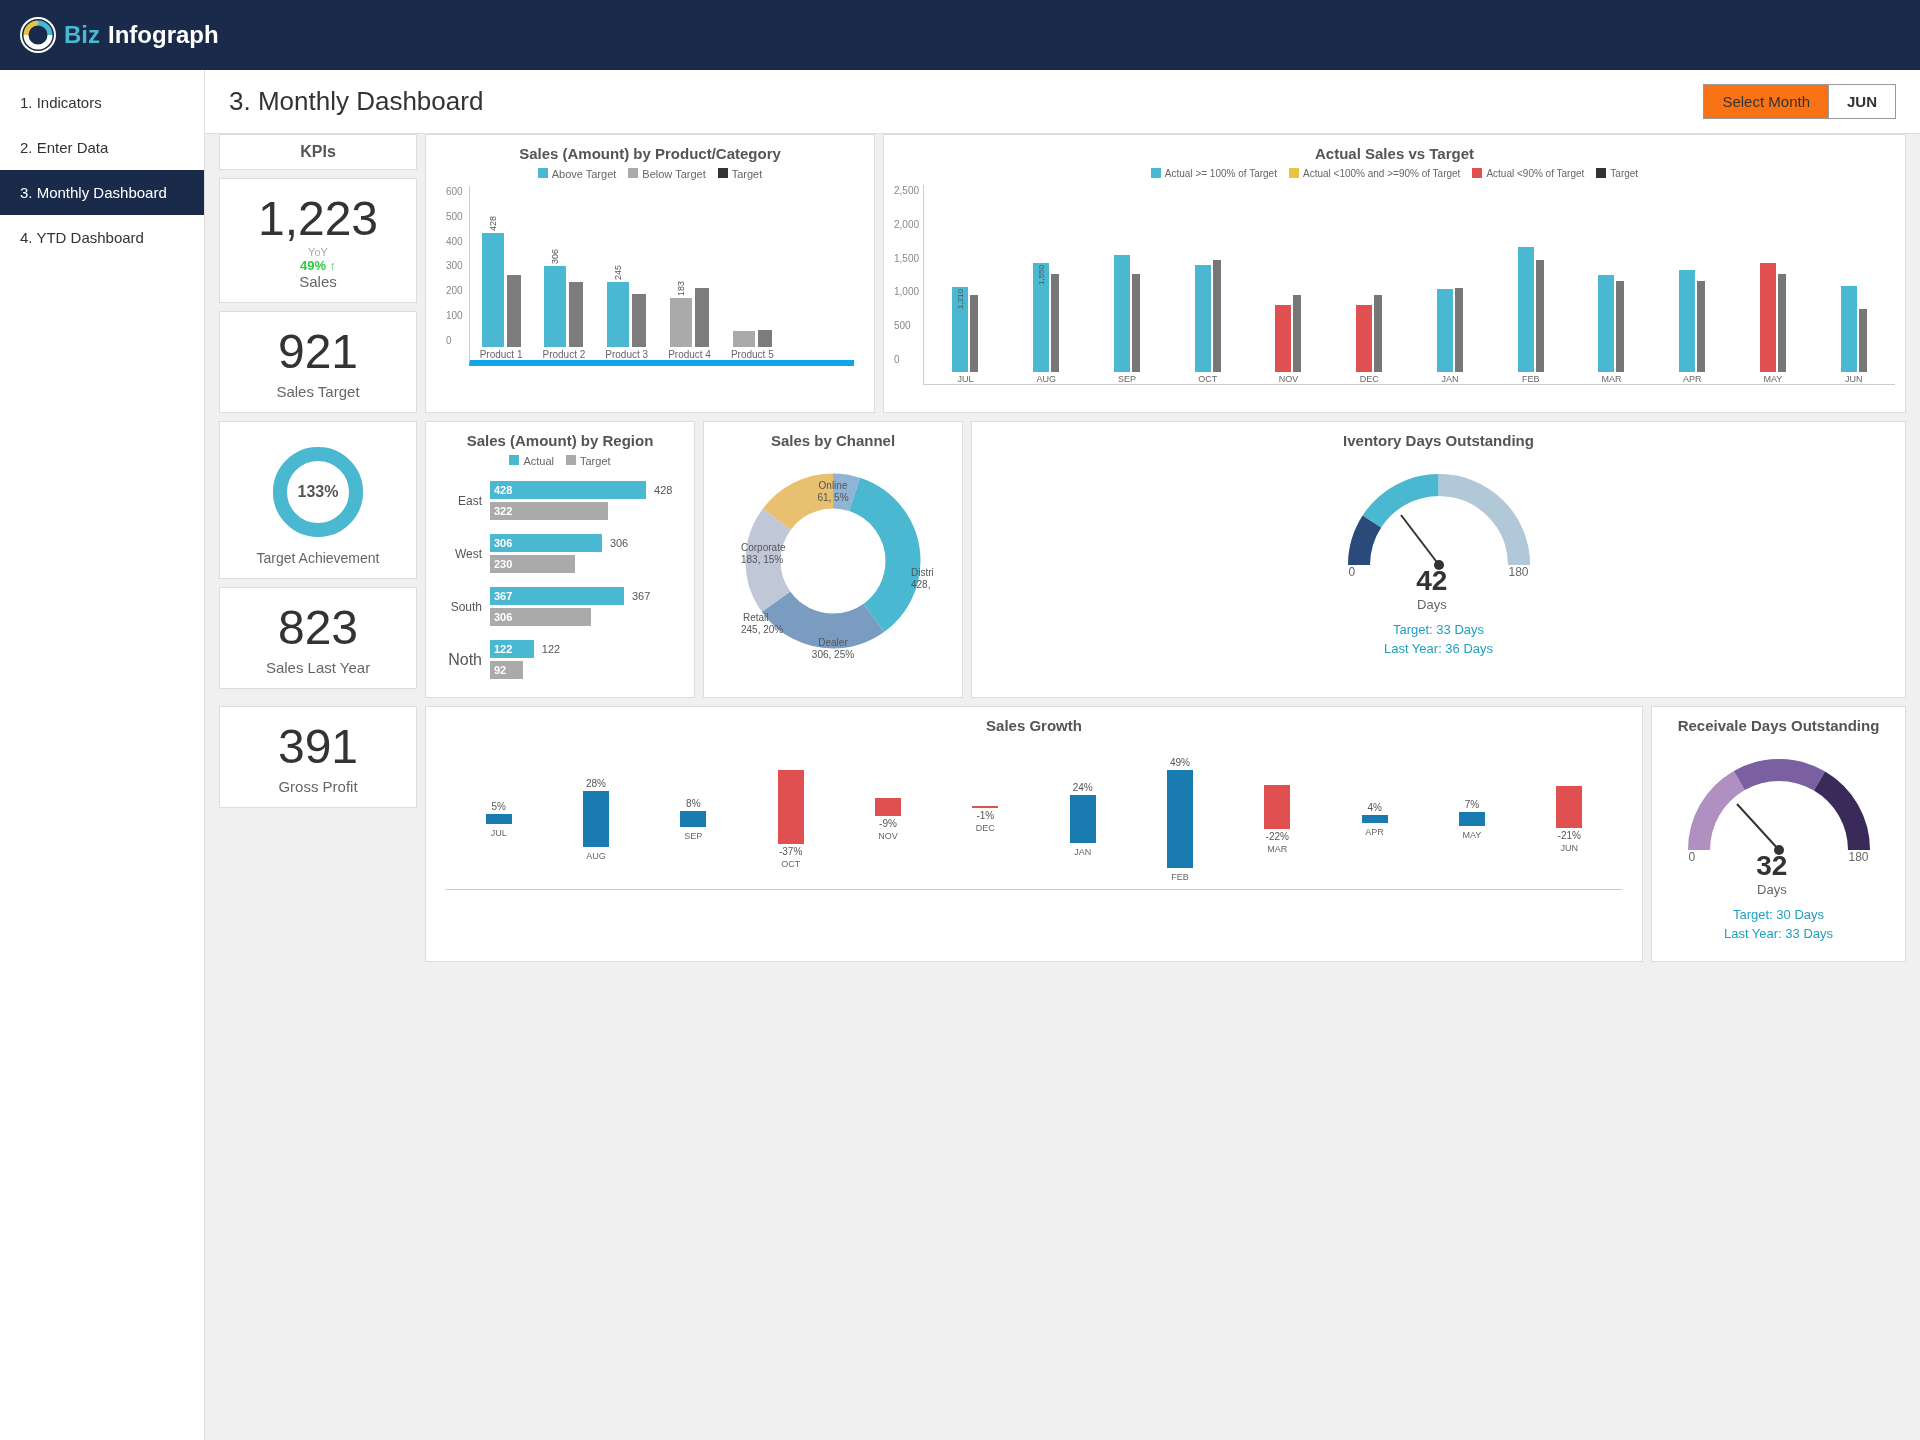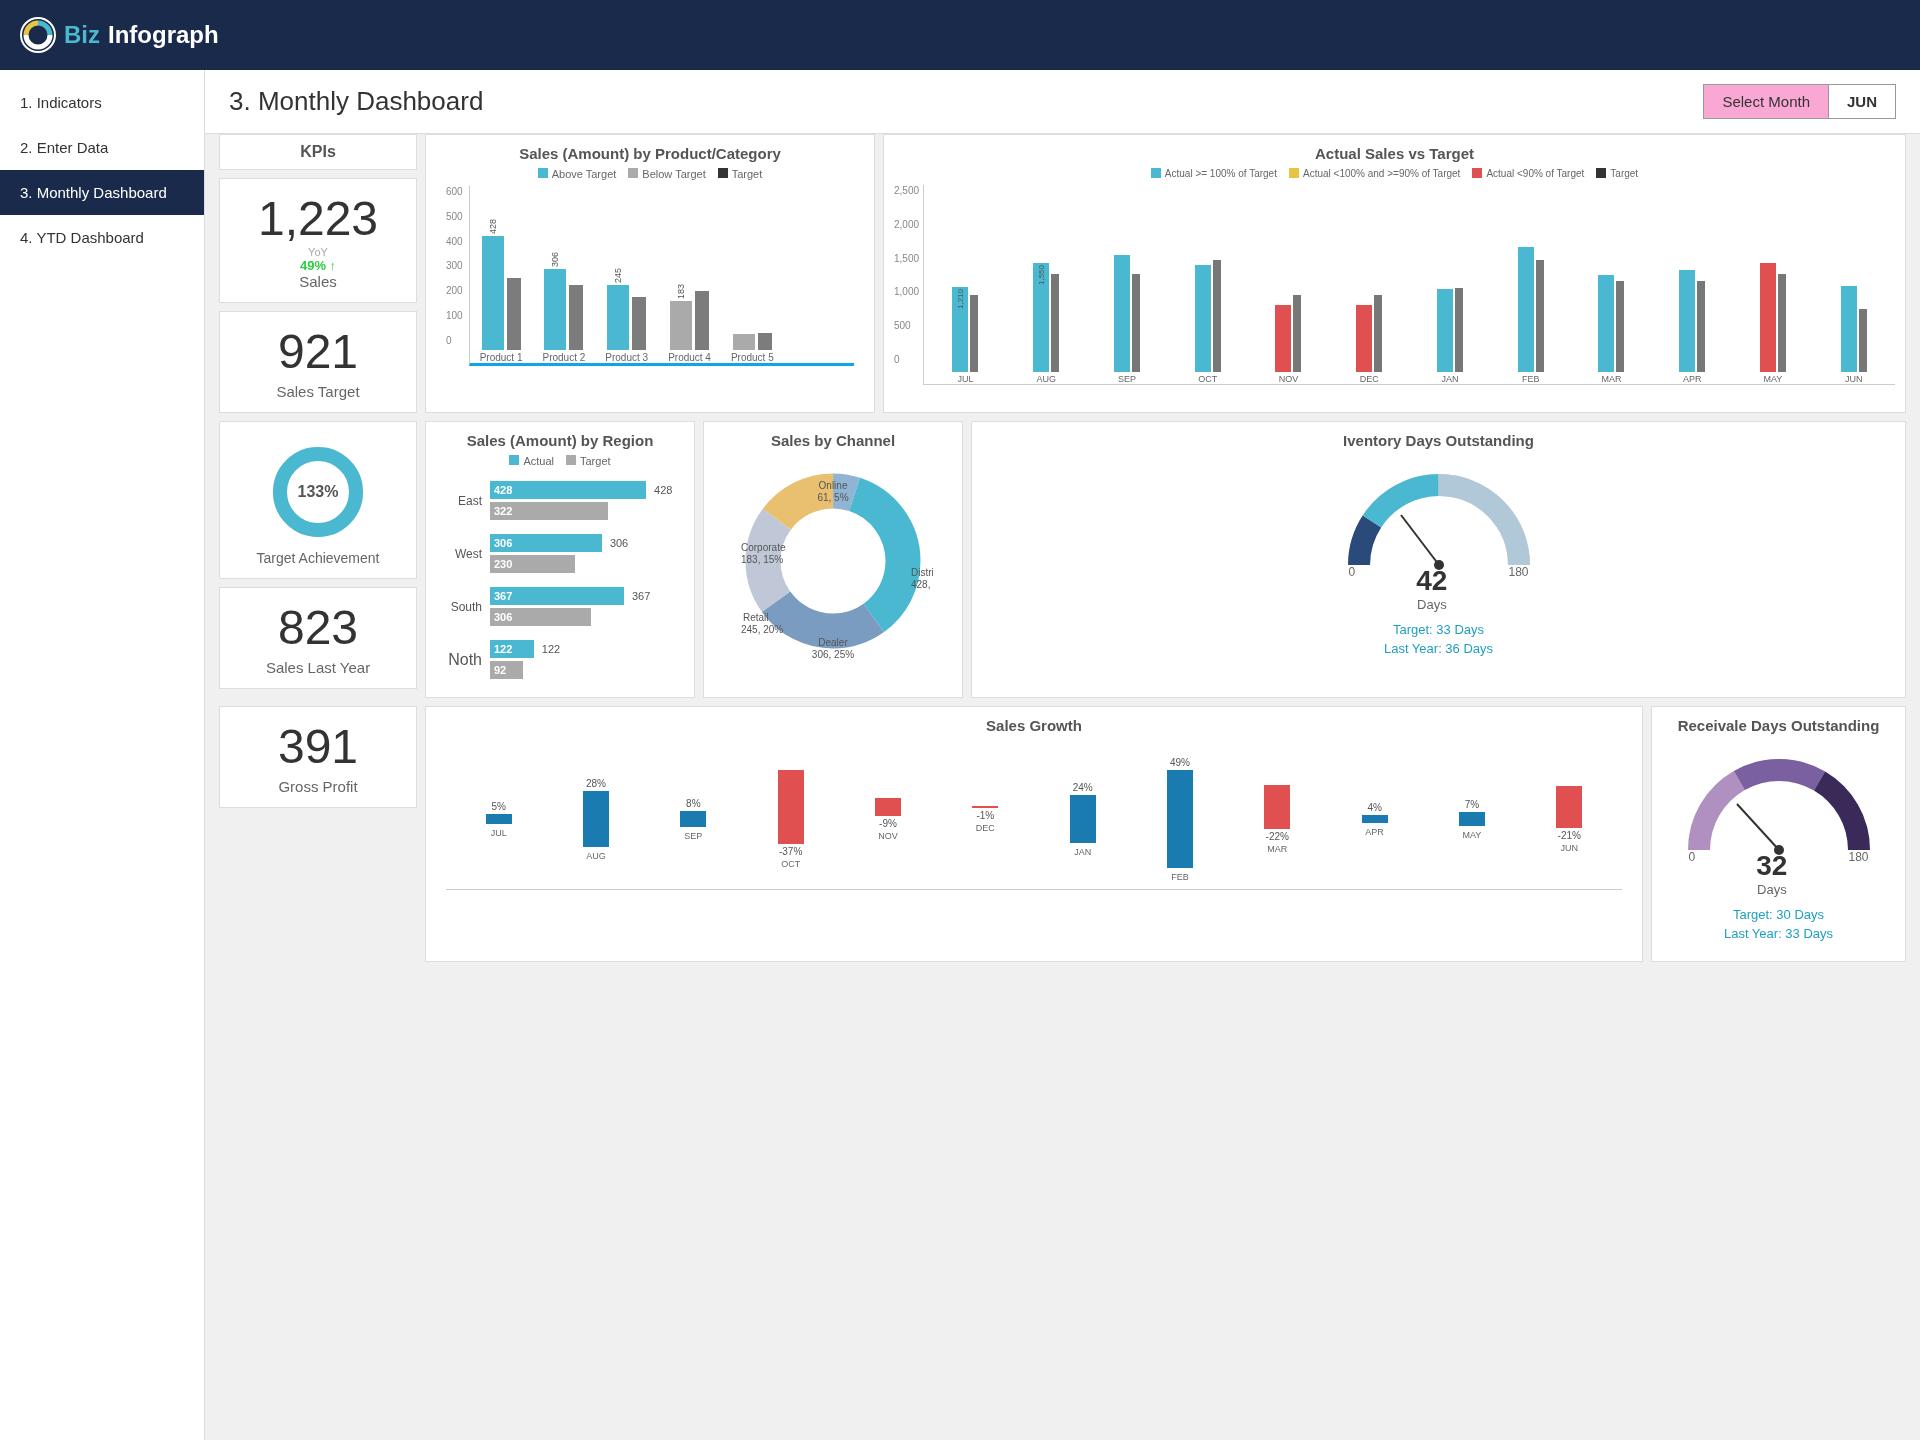--- a/index.html
+++ b/index.html
@@ -16,21 +16,21 @@
     .sidebar { background: white; width: 205px; min-width: 205px; border-right: 1px solid #ddd; padding: 10px 0; }
     .sidebar-item { padding: 14px 20px; font-size: 15px; color: #333; cursor: pointer; }
     .sidebar-item.active { background: #1a2a4a; color: white; }
 
     
     .dashboard { flex: 1; background: #f0f0f0; padding: 0; }
 
     .dashboard-header { background: white; display: flex; align-items: center; justify-content: space-between; padding: 14px 24px; border-bottom: 1px solid #ddd; }
     .dashboard-title { font-size: 26px; font-weight: 400; color: #333; }
     .select-month-wrapper { display: flex; align-items: center; border: 1px solid #999; }
-    .select-month-label { padding: 8px 18px; font-size: 15px; background: #f9a8d4; color: #333; border-right: 1px solid #999; }
+    .select-month-label { padding: 8px 18px; font-size: 15px; background: #f97316; color: #333; border-right: 1px solid #999; }
     .select-month-value { padding: 8px 18px; font-size: 15px; background: white; color: #333; font-weight: bold; }
     .chart-title { text-align: center; font-size: 15px; font-weight: 600; color: #555; margin-bottom: 6px; }
 
     .legend { display: flex; gap: 12px; justify-content: center; font-size: 11px; color: #666; margin-bottom: 6px; flex-wrap: wrap; }
     .legend-item { display: flex; align-items: flex-start; gap: 4px; }
     .legend-dot { width: 10px; height: 10px; display: inline-block; }
 
     
     svg text { font-family: Arial, sans-serif; }
 
@@ -115,21 +115,21 @@
             <div style="display:flex; height:180px; padding:0 10px;">
               <div style="display:flex; flex-direction:column; justify-content:space-between; font-size:10px; color:#888; padding-right:6px; padding-bottom:20px;">
                 <span>600</span>
                   <span>500</span>
                   <span>400</span>
                   <span>300</span>
                   <span>200</span>
                   <span>100</span>
                   <span>0</span>
               </div>
-              <div style="flex:1; display:flex; align-items:flex-end; gap:20px; border-left:1px solid #ccc; border-bottom:3px solid #0ea5e9; padding:0 16px 0 10px; position:relative;">
+              <div style="flex:1; display:flex; align-items:flex-end; gap:20px; border-left:1px solid #ccc; border-bottom:6px solid #0ea5e9; padding:0 16px 0 10px; position:relative;">
 
                 <div style="display:flex; flex-direction:column; align-items:center; gap:2px;">
                   <div style="display:flex; gap:3px; align-items:flex-end; height:160px;">
                     <div style="display:flex; flex-direction:column; align-items:center; justify-content:flex-end; height:160px;">
                       <span style="font-size:9px; color:#555; writing-mode:vertical-rl; transform:rotate(180deg); margin-bottom:2px;">428</span>
                       <div style="width:22px; height:114px; background:#4ab8d0;"></div>
                     </div>
                     <div style="display:flex; flex-direction:column; align-items:center; justify-content:flex-end; height:160px;">
                       <span style="font-size:9px; color:#555; writing-mode:vertical-rl; transform:rotate(180deg); margin-bottom:2px;"></span>
                       <div style="width:14px; height:72px; background:#444; opacity:0.7;"></div>

